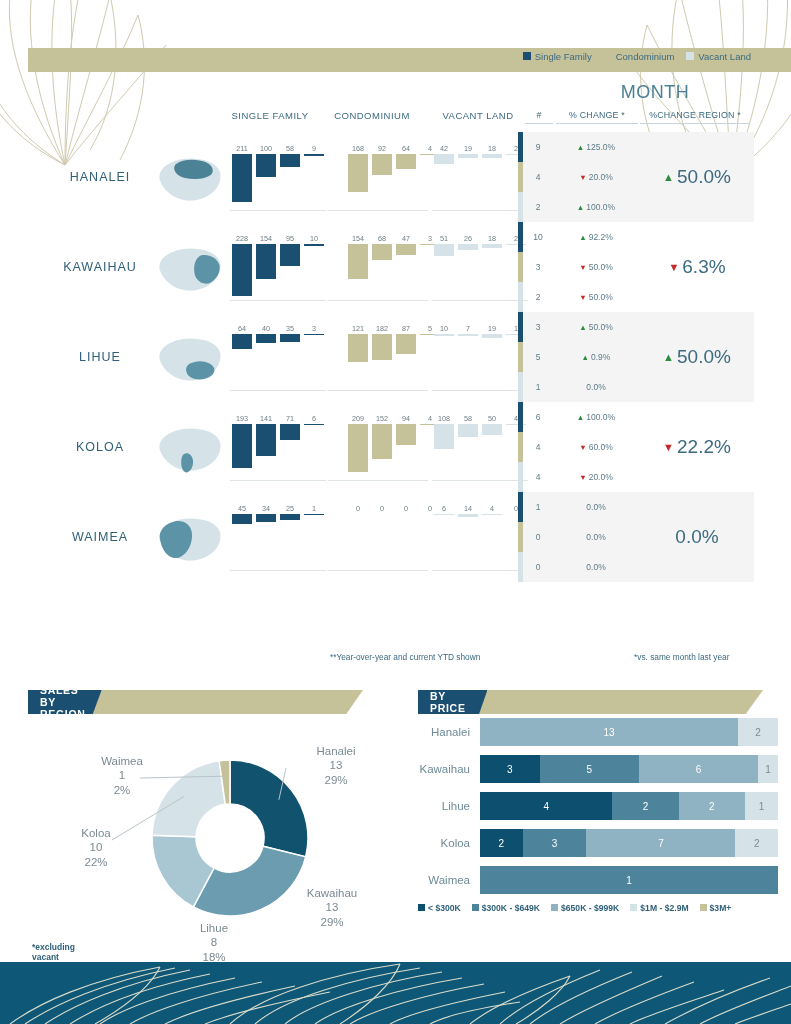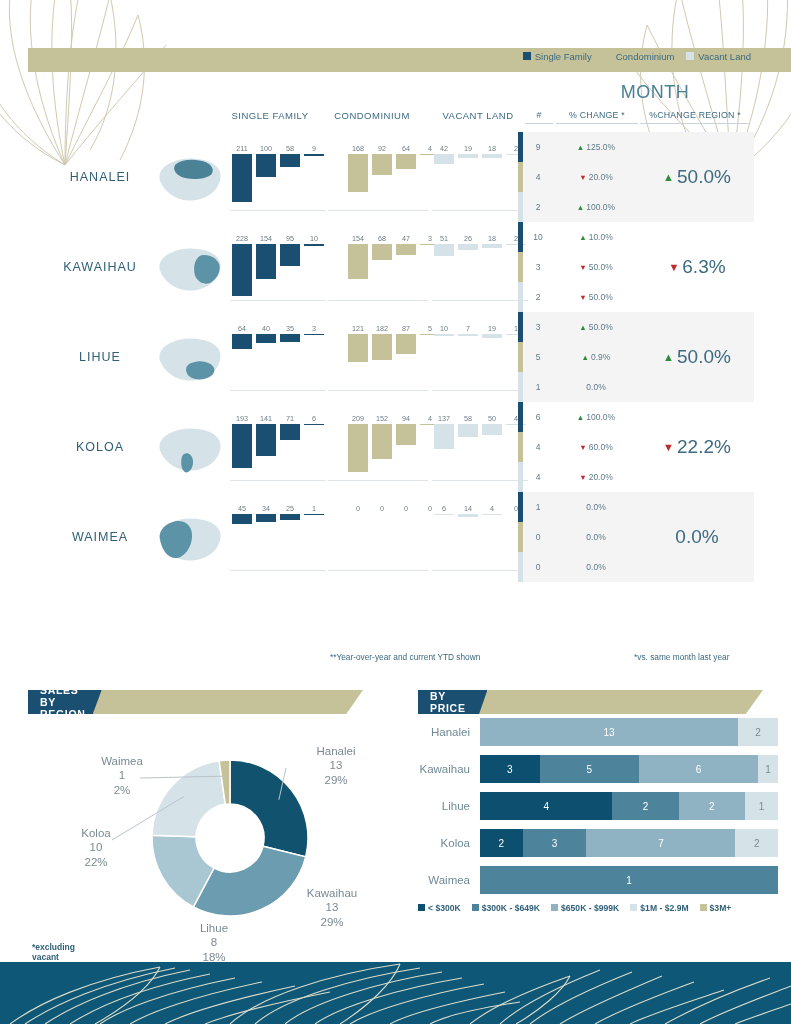--- a/index.html
+++ b/index.html
@@ -341,21 +341,21 @@
           </div>
         </div>
         <div class="tbl-zone">
           <div class="strip">
             <div style="background: rgb(27, 79, 114);"></div>
             <div style="background: rgb(197, 194, 154);"></div>
             <div style="background: rgb(213, 227, 233);"></div>
           </div>
           <div class="trow" style="top: 0px;">
             <div class="t-num">10</div>
-            <div class="t-pc"><span class="arr up">▲</span><span>10.0%</span></div>
+            <div class="t-pc"><span class="arr up">▲</span><span>92.2%</span></div>
           </div>
           <div class="trow" style="top: 30px;">
             <div class="t-num">3</div>
             <div class="t-pc"><span class="arr down">▼</span><span>50.0%</span></div>
           </div>
           <div class="trow" style="top: 60px;">
             <div class="t-num">2</div>
             <div class="t-pc"><span class="arr down">▼</span><span>50.0%</span></div>
           </div>
           <div class="t-reg">
@@ -491,21 +491,21 @@
             <div class="bar" style="background: rgb(197, 194, 154); height: 21.4386px;"></div>
           </div>
           <div class="bar-cell">
             <div class="bar-val">4</div>
             <div class="bar" style="background: rgb(197, 194, 154); height: 0.912281px;"></div>
           </div>
         </div>
         <div class="axis" id="ax-vl"></div>
         <div class="bargroup" id="g-vl">
           <div class="bar-cell">
-            <div class="bar-val">137</div>
+            <div class="bar-val">108</div>
             <div class="bar" style="background: rgb(213, 227, 233); height: 24.6316px;"></div>
           </div>
           <div class="bar-cell">
             <div class="bar-val">58</div>
             <div class="bar" style="background: rgb(213, 227, 233); height: 13.2281px;"></div>
           </div>
           <div class="bar-cell">
             <div class="bar-val">50</div>
             <div class="bar" style="background: rgb(213, 227, 233); height: 11.4035px;"></div>
           </div>

